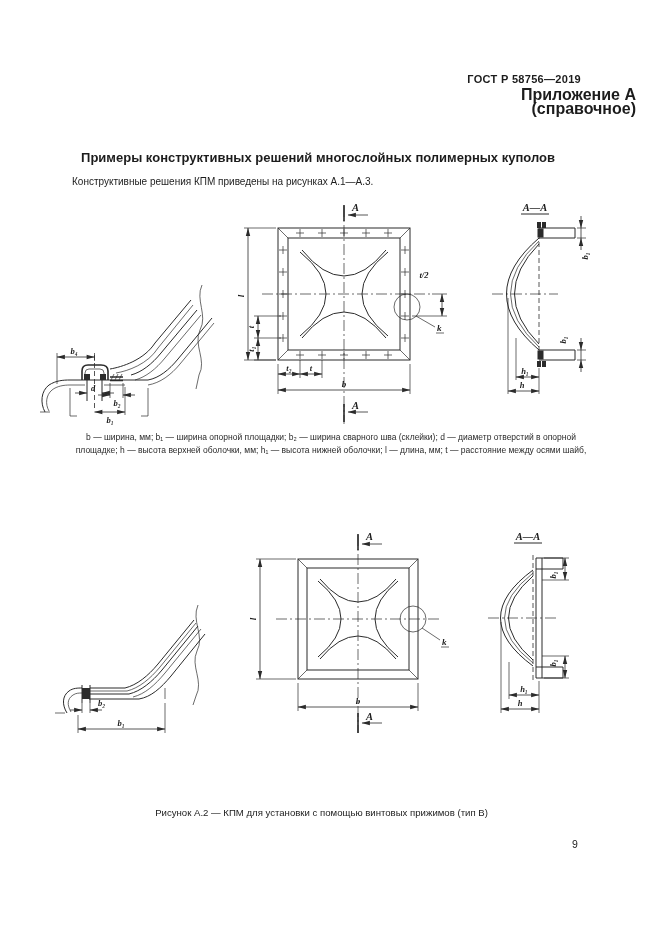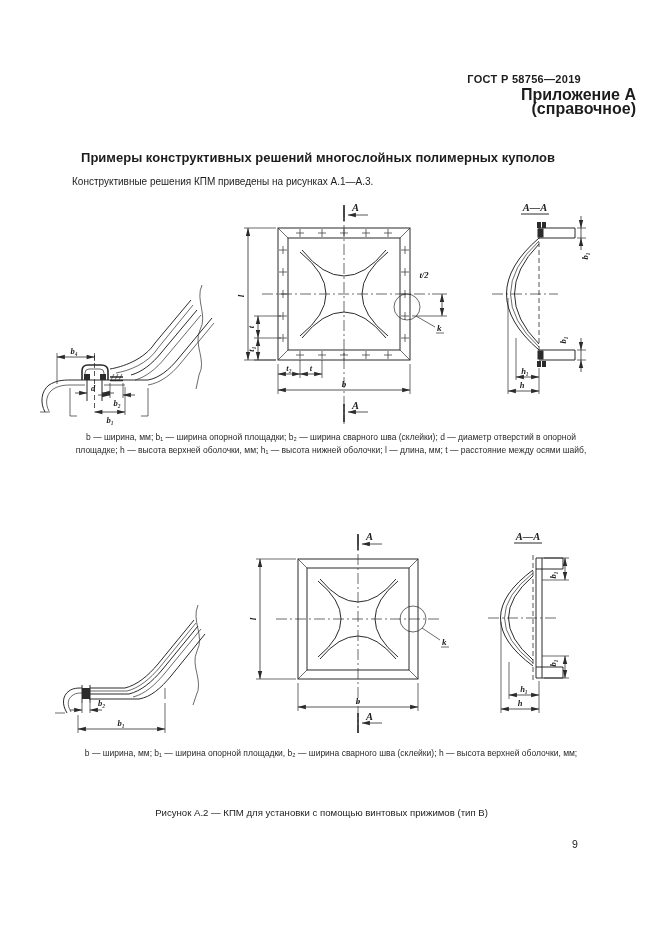--- a/index.html
+++ b/index.html
@@ -266,18 +266,17 @@
     <text class="sm" x="80" y="136" text-anchor="middle" transform="rotate(-90 80 136)">b₁</text>
 
     <path class="s t05" d="M25,95 V186 M33,135 V172 M63,154 V186"></path>
     <line class="s dim" x1="33" y1="168" x2="63" y2="168" marker-start="url(#ar)" marker-end="url(#ar)"></line>
     <text class="sm" x="48" y="165" text-anchor="middle">h₁</text>
     <line class="s dim" x1="25" y1="182" x2="63" y2="182" marker-start="url(#ar)" marker-end="url(#ar)"></line>
     <text class="sm" x="44" y="179" text-anchor="middle">h</text>
   </svg>
 
   <div class="legend" id="legend2">
-    <div>b — ширина, мм; b₁ — ширина опорной площадки, b₂ — ширина сварного шва (склейки); h — высота верхней оболочки, мм;</div>
   </div>
   <div class="figcap" id="cap2">Рисунок А.2 — КПМ для установки с помощью винтовых прижимов (тип В)</div>
 
   <div class="pagenum">9</div>
 </div>
 
 </body></html>

